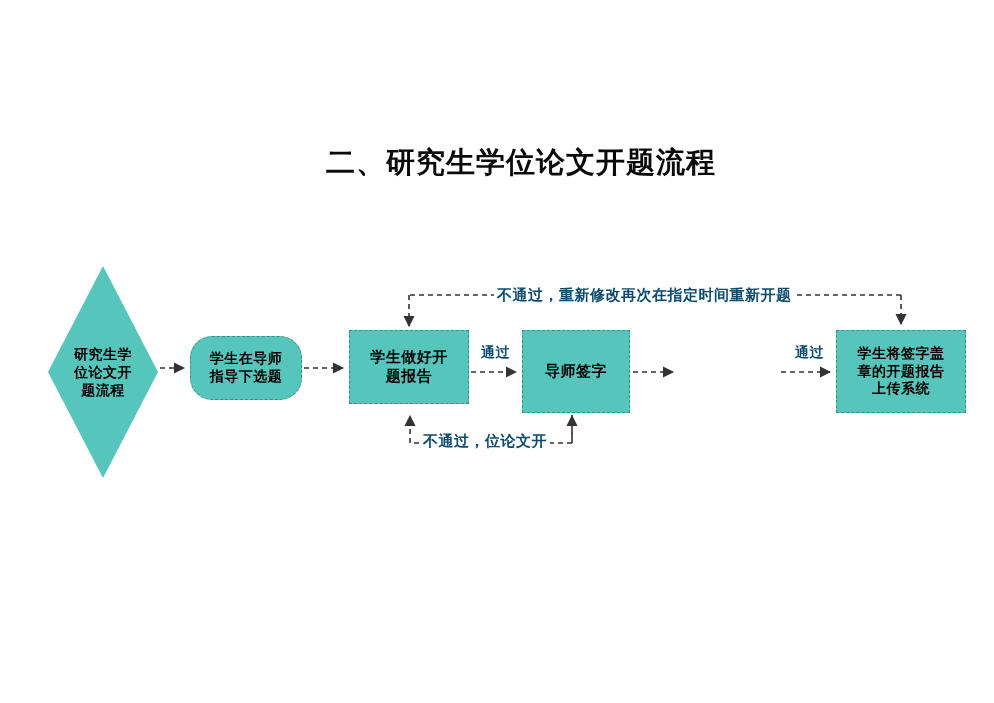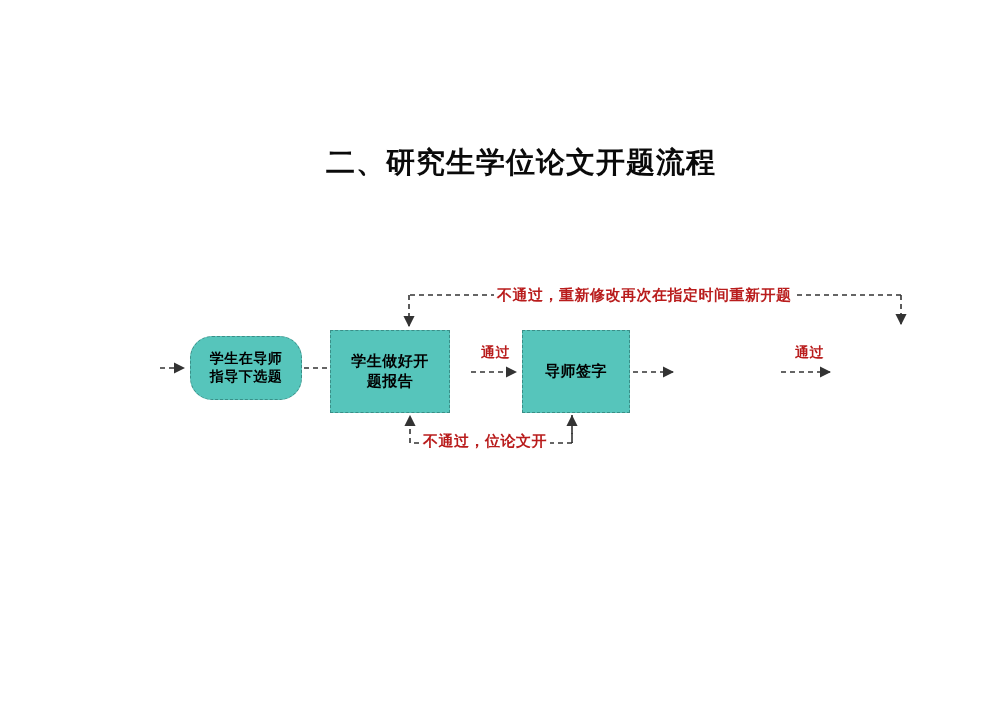--- a/index.html
+++ b/index.html
@@ -81,24 +81,24 @@
     left: 166px;
     top: 336px;
     width: 112px;
     height: 64px;
     border-radius: 22px;
     border: 1px dashed #3a8f88;
     font-size: 14px;
     align-items: center;
   }
   #node-report {
-    left: 306px;
+    left: 325px;
     top: 330px;
     width: 120px;
-    height: 83px;
+    height: 74px;
   }
   #node-sign {
     left: 498px;
     top: 330px;
     width: 108px;
     height: 83px;
   }
   #node-college {
     left: 655px;
     top: 330px;
@@ -109,21 +109,21 @@
     left: 812px;
     top: 330px;
     width: 130px;
     height: 83px;
     font-size: 14px;
   }
   .edge-label {
     position: absolute;
     font-size: 14px;
     font-weight: bold;
-    color: #b91c1c;
+    color: #0c4a6e;
     white-space: nowrap;
     letter-spacing: 0.5px;
     background: #ffffff;
     padding: 0 3px;
     font-family: Liberation Serif, serif;
   }
   #label-pass-1 { left: 454px; top: 344px; }
   #label-pass-2 { left: 768px; top: 344px; }
   #label-fail-long {
     left: 470px; top: 286px;
@@ -169,35 +169,46 @@
     <path d="M 877 324 L 877 295" stroke="#333333" stroke-width="1.6" stroke-dasharray="5,4" fill="none" marker-end="url(#arrow-r)" transform="rotate(180 877 309.5)"></path>
     <path d="M 877 295 L 385 295" stroke="#333333" stroke-width="1.6" stroke-dasharray="5,4" fill="none"></path>
     <path d="M 385 295 L 385 326" stroke="#333333" stroke-width="1.6" stroke-dasharray="5,4" fill="none" marker-end="url(#arrow-r)"></path>
 
     <path d="M 548 415 L 548 443" stroke="#333333" stroke-width="1.6" stroke-dasharray="5,4" fill="none"></path>
     <path d="M 548 443 L 386 443" stroke="#333333" stroke-width="1.6" stroke-dasharray="5,4" fill="none"></path>
     <path d="M 386 443 L 386 416" stroke="#333333" stroke-width="1.6" stroke-dasharray="5,4" fill="none" marker-end="url(#arrow-r)"></path>
     <path d="M 548 443 L 548 416" stroke="#333333" stroke-width="1.6" stroke-dasharray="5,4" fill="none" marker-end="url(#arrow-r)"></path>
   </svg>
 
+  <div id="node-start">
+    <div class="diamond-shape"></div>
+    <div class="diamond-label">研究生学
+位论文开
+题流程</div>
+  </div>
 
   <div class="node" id="node-topic">
     <span class="txt">学生在导师
 指导下选题</span>
   </div>
 
   <div class="node" id="node-report">
     <span class="txt">学生做好开
 题报告</span>
   </div>
 
   <div class="node" id="node-sign">
     <span class="txt">导师签字</span>
   </div>
 
 
+  <div class="node" id="node-upload">
+    <span class="txt">学生将签字盖
+章的开题报告
+上传系统</span>
+  </div>
 
   <div class="edge-label" id="label-pass-1">通过</div>
   <div class="edge-label" id="label-pass-2">通过</div>
   <div class="edge-label" id="label-fail-long">不通过，重新修改再次在指定时间重新开题</div>
   <div class="edge-label" id="label-fail-short">不通过，位论文开</div>
 
 </div>
 
 </body></html>

